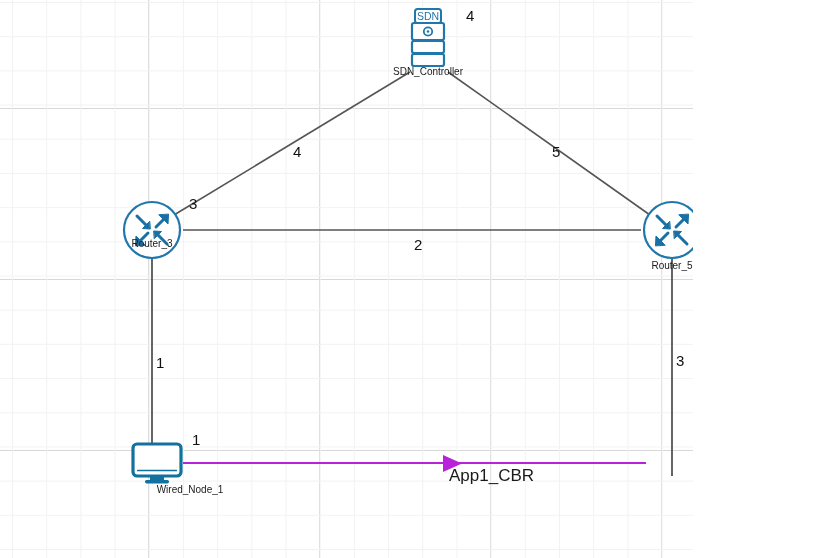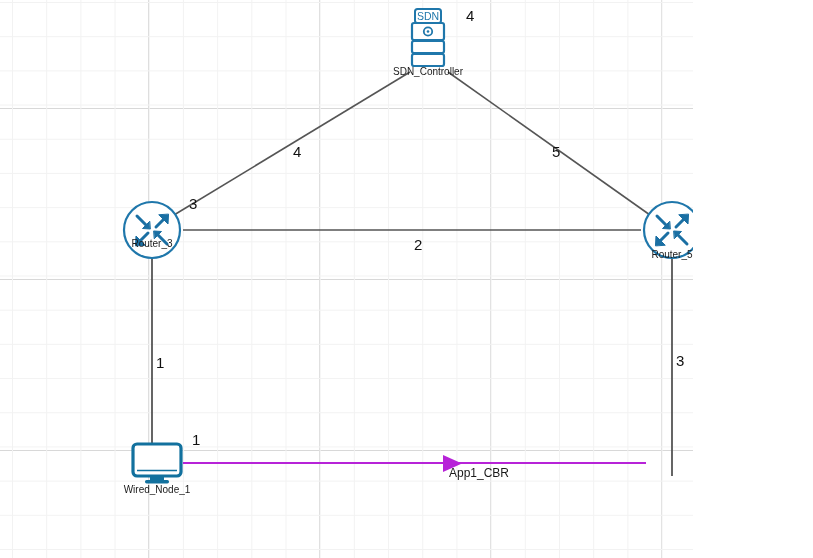--- a/index.html
+++ b/index.html
@@ -51,21 +51,21 @@
   }
   .port-label {
     position: absolute;
     font-size: 15px;
     color: #111111;
     font-family: "Liberation Sans", sans-serif;
     white-space: nowrap;
   }
   .app-label {
     position: absolute;
-    font-size: 12px;
+    font-size: 17px;
     color: #1a1a1a;
     font-family: "Liberation Sans", sans-serif;
     white-space: nowrap;
   }
 </style>
 </head>
 <body>
 
 <div id="canvas">
 
@@ -125,31 +125,31 @@
         <line x1="16" y1="17" x2="27" y2="28"></line>
         <path d="M29,30 L21.5,29.5 L28.5,22.5 Z" stroke-width="1"></path>
         <line x1="46" y1="17" x2="35" y2="28"></line>
         <path d="M47.5,15.5 L47,25 L38,16 Z" stroke-width="1"></path>
         <line x1="16" y1="45" x2="27" y2="34"></line>
         <path d="M14.5,46.5 L15,37 L24,46 Z" stroke-width="1"></path>
         <line x1="46" y1="45" x2="35" y2="34"></line>
         <path d="M33,32 L40.5,32.5 L33.5,39.5 Z" stroke-width="1"></path>
       </g>
     </svg>
-    <div class="node-label" style="top:50px;">Router_5</div>
+    <div class="node-label" style="top:61px;">Router_5</div>
   </div>
 
   <div class="node" style="left:157px; top:464px; width:56px; height:48px;">
     <svg width="56" height="48" viewBox="0 0 56 48" xmlns="http://www.w3.org/2000/svg">
       <rect x="4" y="4" width="48" height="32" rx="4" fill="#ffffff" stroke="#12719e" stroke-width="3.2"></rect>
       <line x1="8" y1="30.5" x2="48" y2="30.5" stroke="#12719e" stroke-width="1.6"></line>
       <rect x="21" y="36" width="14" height="4" fill="#12719e"></rect>
       <rect x="16" y="40" width="24" height="3.4" rx="1.6" fill="#12719e"></rect>
     </svg>
-    <div class="node-label" style="top:44px;">Wired_Node_1</div>
+    <div class="node-label" style="top:44px;margin-left:33px;">Wired_Node_1</div>
   </div>
 
 
   <div class="port-label" style="left:466px; top:7px;">4</div>
   <div class="port-label" style="left:293px; top:143px;">4</div>
   <div class="port-label" style="left:552px; top:143px;">5</div>
   <div class="port-label" style="left:189px; top:195px;">3</div>
   <div class="port-label" style="left:710px; top:192px;">5</div>
   <div class="port-label" style="left:414px; top:236px;">2</div>
   <div class="port-label" style="left:156px; top:354px;">1</div>

